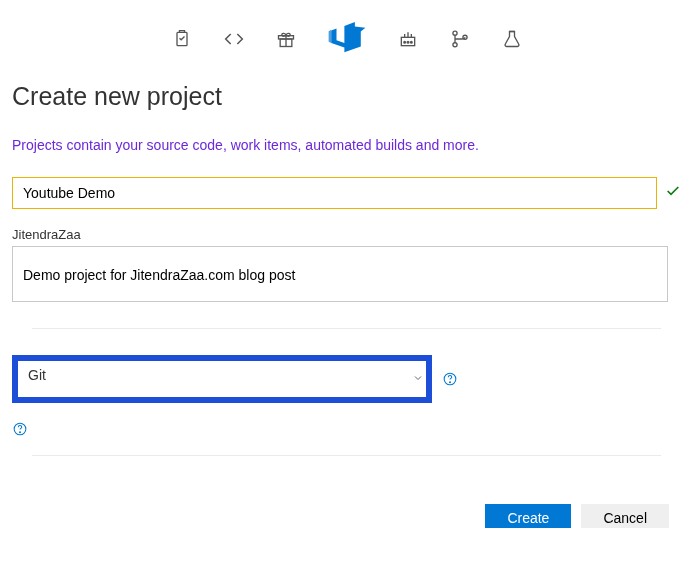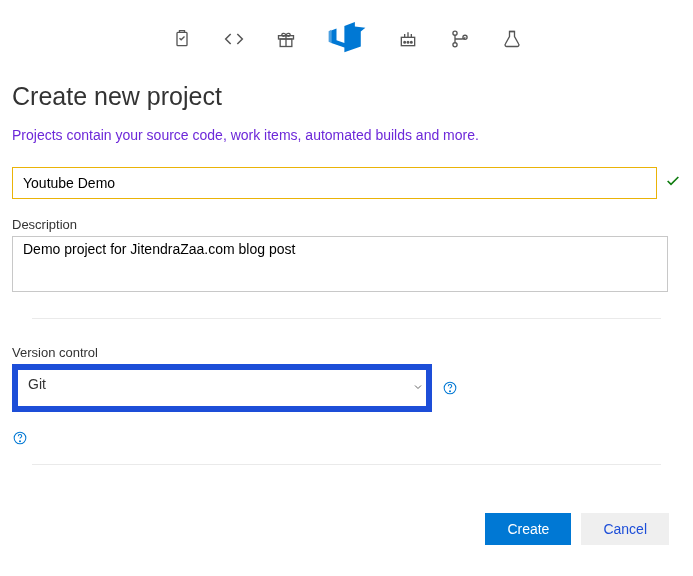--- a/index.html
+++ b/index.html
@@ -34,21 +34,21 @@
       width: 42px;
       height: 42px;
     }
     .content {
       padding: 12px 12px 0 12px;
     }
     h1 {
       font-size: 25px;
       font-weight: 300;
       color: #333;
-      margin-bottom: 16px;
+      margin-bottom: 26px;
     }
     .subtitle {
       font-size: 14px;
       color: #6d28d9;
       margin-bottom: 24px;
     }
     .field-label {
       font-size: 13px;
       color: #333;
       margin-bottom: 4px;
@@ -68,21 +68,21 @@
       border: 1px solid #eab308;
       padding: 6px 10px;
       font-size: 14px;
       font-family: inherit;
       background: #fff;
       height: 32px;
     }
     .textarea {
       width: 656px;
       border: 1px solid #c8c8c8;
-      padding: 4px 10px;
+      padding: 20px 10px;
       font-size: 14px;
       font-family: inherit;
       height: 56px;
       resize: none;
       margin-bottom: 18px;
     }
     .check-icon {
       color: #107c10;
       font-size: 18px;
       width: 16px;
@@ -137,29 +137,29 @@
       gap: 10px;
       padding: 22px 24px 0 0;
     }
     .btn {
       padding: 6px 22px;
       font-size: 14px;
       font-family: inherit;
       border: none;
       cursor: pointer;
       min-width: 80px;
-      height: 32px;
+      height: 24px;
     }
     .btn-primary {
       background: #0078d4;
       color: #fff;
     }
     .btn-secondary {
       background: #efefef;
-      color: #1d4ed8;
+      color: #000000;
     }
     .input-group {
       margin-bottom: 4px;
     }
     .narrow-input-row .text-input {
       max-width: 656px;
     }
   </style>
 </head>
 <body>
@@ -227,28 +227,27 @@
       <input type="text" class="text-input" style="max-width: 656px;" value="Youtube Demo">
       <span class="check-icon">
         <svg width="16" height="16" viewBox="0 0 24 24" fill="none" stroke="currentColor" stroke-width="2.5">
           <path d="M4 12l5 5L20 6"></path>
         </svg>
       </span>
     </div>
   </div>
 
   <div class="input-group">
-    <label class="field-label">Description</label>
+    <label class="field-label">JitendraZaa</label>
     <textarea class="textarea" style="">Demo project for JitendraZaa.com blog post</textarea>
   </div>
 
   <hr class="divider">
 
   <div class="input-group">
-    <label class="field-label">Version control</label>
     <div class="select-row">
       <div class="select-wrap">
         <div class="select-input">Git</div>
         <span class="select-chevron">
           <svg width="12" height="12" viewBox="0 0 24 24" fill="none" stroke="currentColor" stroke-width="2">
             <path d="M6 9l6 6 6-6"></path>
           </svg>
         </span>
       </div>
       <span class="help-icon">

